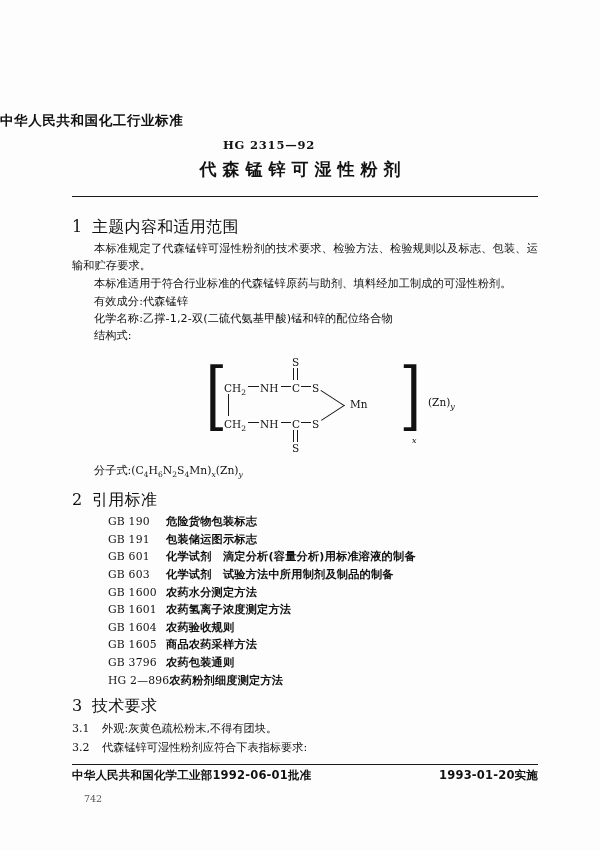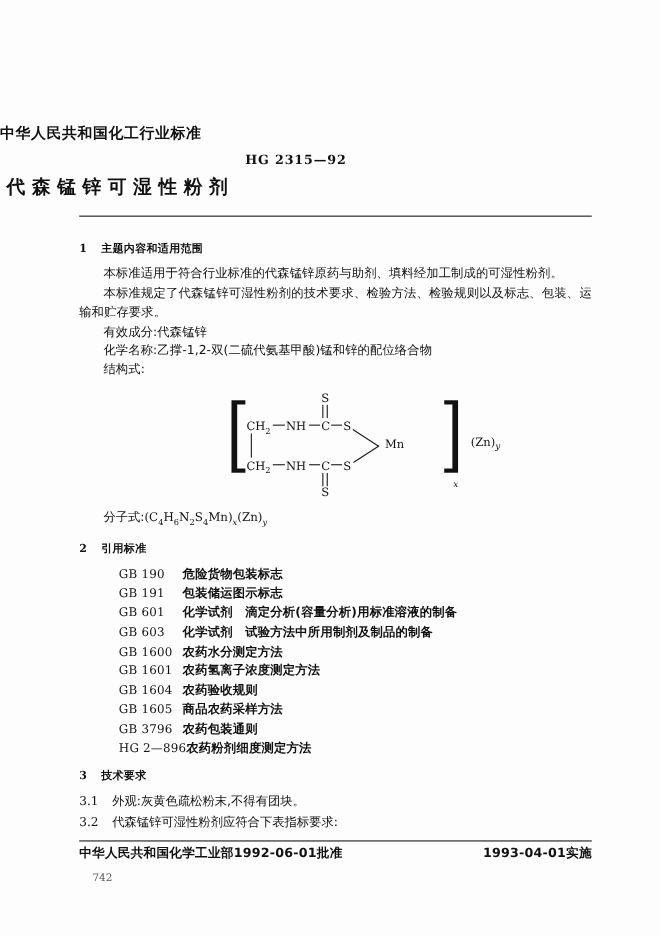--- a/index.html
+++ b/index.html
@@ -42,21 +42,21 @@
     font-size: 11.5px;
     font-weight: bold;
     font-family: "DejaVu Serif", "Liberation Serif", serif;
     letter-spacing: 0.8px;
   }
   .doc-title {
     position: absolute;
     top: 158px;
     left: 0;
     width: 600px;
-    text-align: left;
+    text-align: center;
     font-size: 17px;
     font-weight: bold;
     letter-spacing: 6px;
     text-indent: 6px;
   }
 
   .rule {
     position: absolute;
     left: 72px;
     width: 466px;
@@ -70,22 +70,22 @@
   .body-wrap {
     position: absolute;
     top: 210px;
     left: 72px;
     width: 466px;
     font-size: 11.2px;
     line-height: 17px;
   }
 
   .sec-head {
-    font-weight: bold;
-    font-size: 10px;
+    font-weight: normal;
+    font-size: 16px;
     margin: 8px 0 5px 0;
     letter-spacing: 0.3px;
   }
   .sec-head .num {
     display: inline-block;
     width: 20px;
     font-family: "DejaVu Serif", "Liberation Serif", serif;
   }
 
   p.para {
@@ -249,23 +249,23 @@
   <div class="doc-title">代森锰锌可湿性粉剂</div>
 
   <div class="rule rule-top"></div>
 
   <div class="body-wrap">
 
     <div class="sec-head">
       <span class="num">1</span><span>主题内容和适用范围</span>
     </div>
 
+    <p class="para">本标准规定了代森锰锌可湿性粉剂的技术要求、检验方法、检验规则以及标志、包装、运输和贮存要求。</p>
+
     <p class="para">本标准适用于符合行业标准的代森锰锌原药与助剂、填料经加工制成的可湿性粉剂。</p>
-
-    <p class="para">本标准规定了代森锰锌可湿性粉剂的技术要求、检验方法、检验规则以及标志、包装、运输和贮存要求。</p>
 
     <p class="sub">有效成分:代森锰锌</p>
 
     <p class="sub">化学名称:乙撑-1,2-双(二硫代氨基甲酸)锰和锌的配位络合物</p>
 
     <p class="sub">结构式:</p>
 
     <div class="struct-box">
       <div class="struct">
 
@@ -359,18 +359,18 @@
     <p class="clause">
       <span class="cnum">3.2</span><span>代森锰锌可湿性粉剂应符合下表指标要求:</span>
     </p>
 
   </div>
 
   <div class="rule rule-bottom"></div>
 
   <div class="footer">
     <span>中华人民共和国化学工业部1992-06-01批准</span>
-    <span class="date">1993-04-01实施</span>
+    <span class="date">1993-01-20实施</span>
   </div>
 
   <div class="page-num">742</div>
 
 </div>
 
 </body></html>

